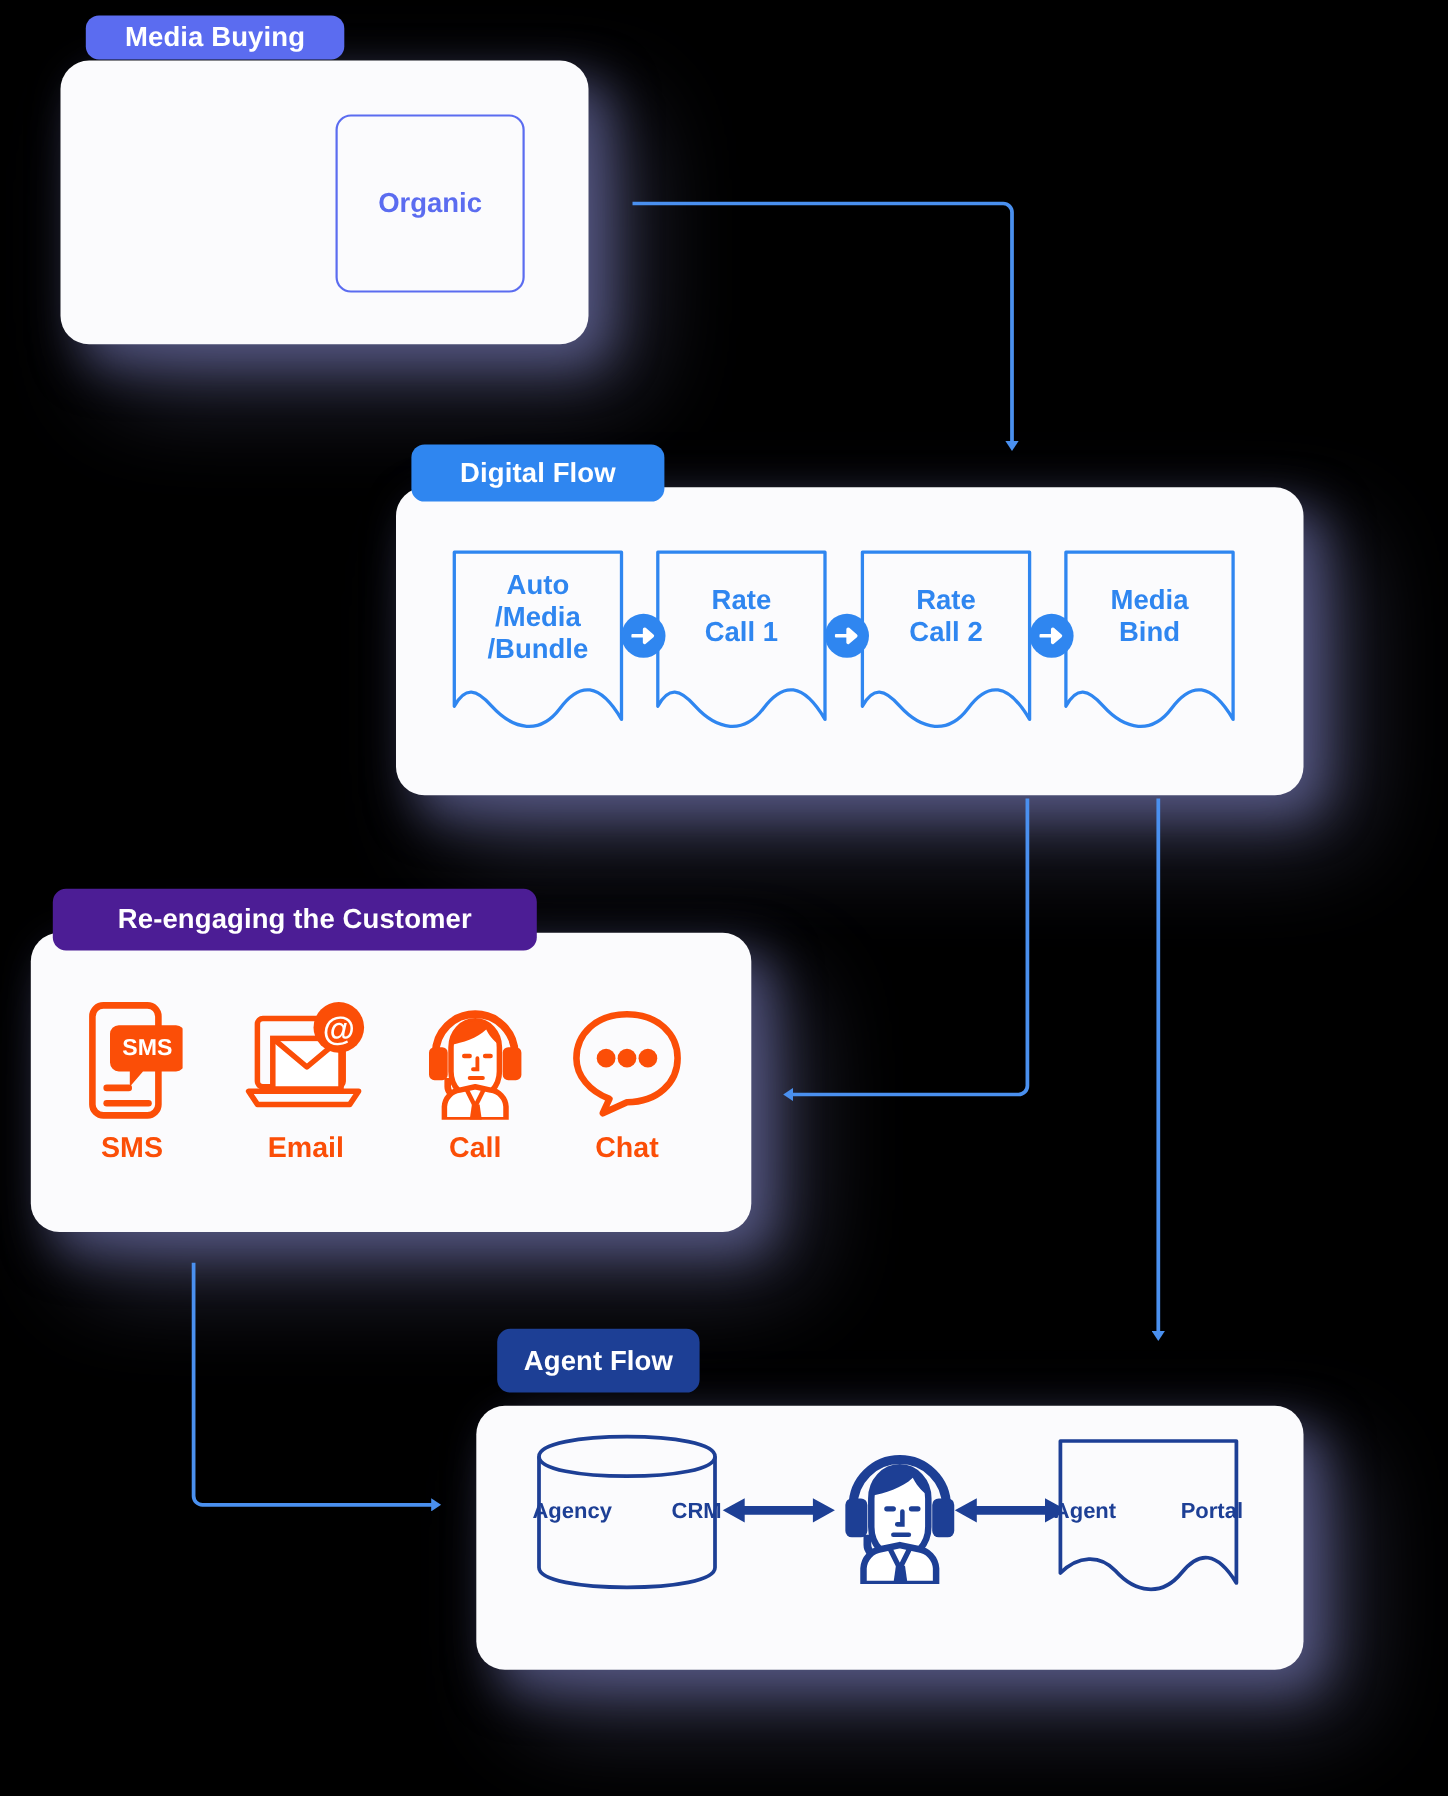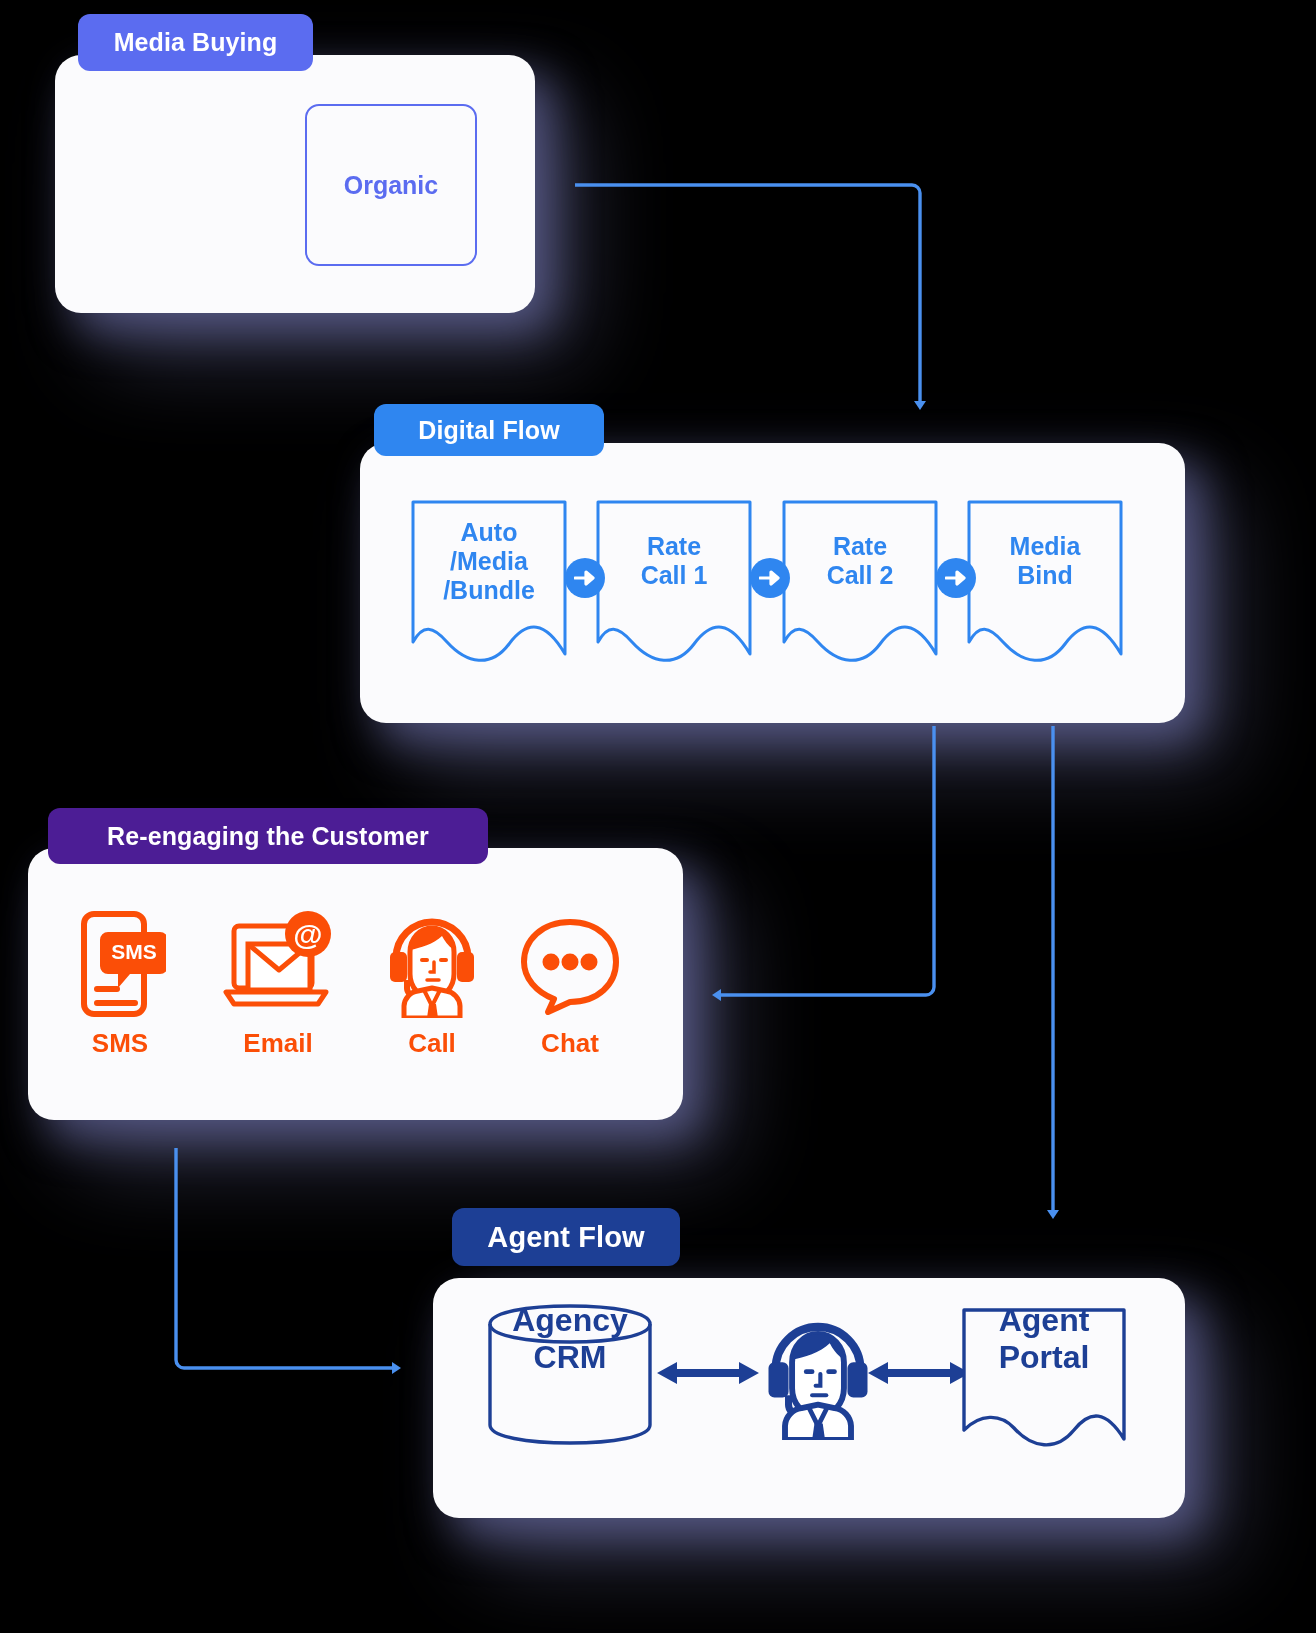--- a/index.html
+++ b/index.html
@@ -6,21 +6,21 @@
   body{font-family:"Liberation Sans",sans-serif;}
   #stage{position:relative;width:1316px;height:1633px;background:#000;overflow:hidden;}
 
   .card{position:absolute;background:#fbfbfd;border-radius:26px;
         box-shadow:18px 18px 44px rgba(120,124,190,.55), 44px 44px 90px rgba(140,144,200,.33);}
   .badge{position:absolute;border-radius:12px;color:#fff;font-weight:bold;
          display:flex;align-items:center;justify-content:center;letter-spacing:.1px;z-index:6;white-space:nowrap;}
 
   
   .mb-card{left:55px;top:55px;width:480px;height:258px;}
-  .mb-badge{left:78px;top:14px;width:235px;height:57px;background:#5b6cf0;font-size:25px;}
+  .mb-badge{left:78px;top:14px;width:235px;height:40px;background:#5b6cf0;font-size:25px;}
   .mb-box{position:absolute;border:2.5px solid #5b6cf0;border-radius:14px;background:#fbfbfd;
           display:flex;align-items:center;justify-content:center;color:#5b6cf0;font-weight:bold;font-size:25px;}
   .mb-b1{left:120px;top:104px;width:165px;height:158px;}
   .mb-b2{left:305px;top:104px;width:168px;height:158px;}
 
   
   .df-card{left:360px;top:443px;width:825px;height:280px;}
   .df-badge{left:374px;top:404px;width:230px;height:52px;background:#2f86f0;font-size:25px;}
   .flag{position:absolute;top:492px;width:168px;height:172px;}
   .flag svg{position:absolute;inset:0;width:100%;height:100%;}
@@ -34,25 +34,25 @@
   
   .re-card{left:28px;top:848px;width:655px;height:272px;}
   .re-badge{left:48px;top:808px;width:440px;height:56px;background:#4c1d95;font-size:25px;}
   .chan{position:absolute;top:900px;width:120px;text-align:center;}
   .chan .glyph{height:118px;display:flex;align-items:flex-end;justify-content:center;}
   .chan .clabel{margin-top:10px;color:#fb4e07;font-weight:bold;font-size:26px;}
   .ch1{left:60px;} .ch2{left:218px;} .ch3{left:372px;} .ch4{left:510px;}
 
   
   .af-card{left:433px;top:1278px;width:752px;height:240px;}
-  .af-badge{left:452px;top:1208px;width:228px;height:58px;background:#1d3f95;font-size:29px;}
+  .af-badge{left:452px;top:1208px;width:184px;height:58px;background:#1d3f95;font-size:25px;}
   .af-node{position:absolute;top:1302px;width:172px;height:145px;}
   .af-node svg{position:absolute;inset:0;width:100%;height:100%;}
-  .af-node .ntxt{position:absolute;left:0;right:0;top:0;bottom:0;display:flex;flex-direction:column;
-                 align-items:center;justify-content:flex-start;color:#1d3f95;font-weight:bold;font-size:32px;line-height:1.15;text-align:center;}
+  .af-node .ntxt{position:absolute;left:0;right:0;top:0;bottom:0;display:flex;flex-direction:row;
+                 align-items:center;justify-content:space-between;color:#1d3f95;font-weight:bold;font-size:20px;line-height:1.15;text-align:center;}
   .af-crm{left:484px;} .af-portal{left:958px;}
   .af-person{position:absolute;left:758px;top:1308px;width:120px;height:132px;}
   .af-arrow{position:absolute;top:1358px;width:106px;height:30px;}
 
   #wires{position:absolute;left:0;top:0;width:1316px;height:1633px;pointer-events:none;z-index:4;}
 </style>
 </head>
 <body>
 
 <div id="stage">

